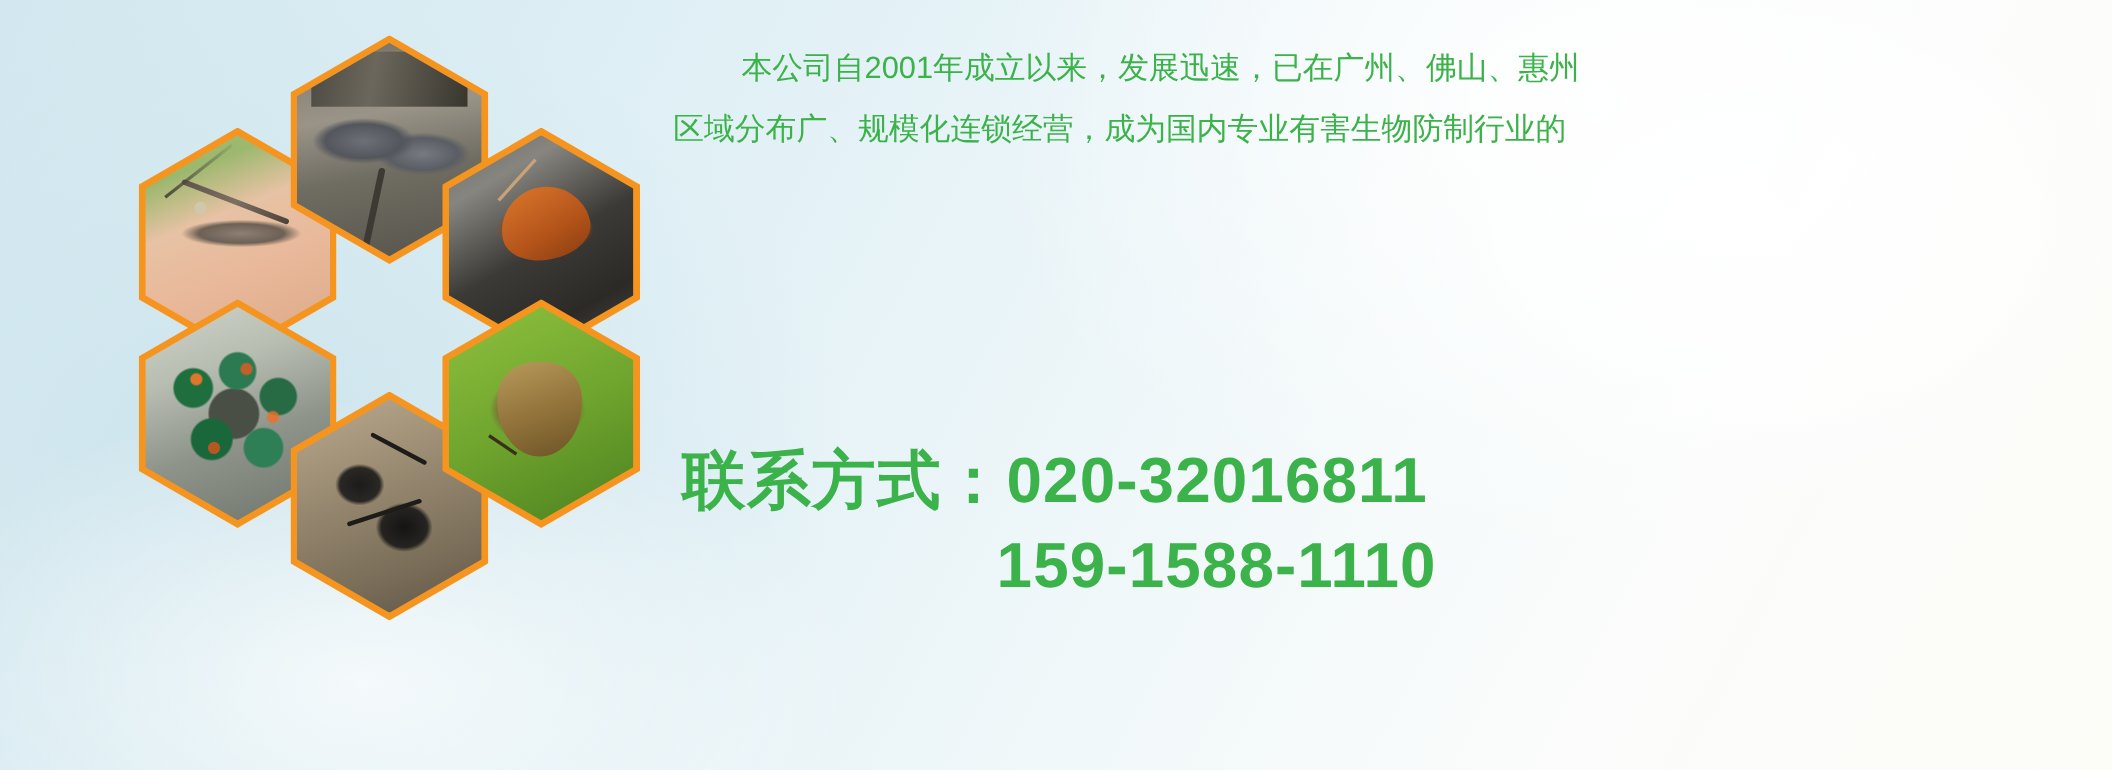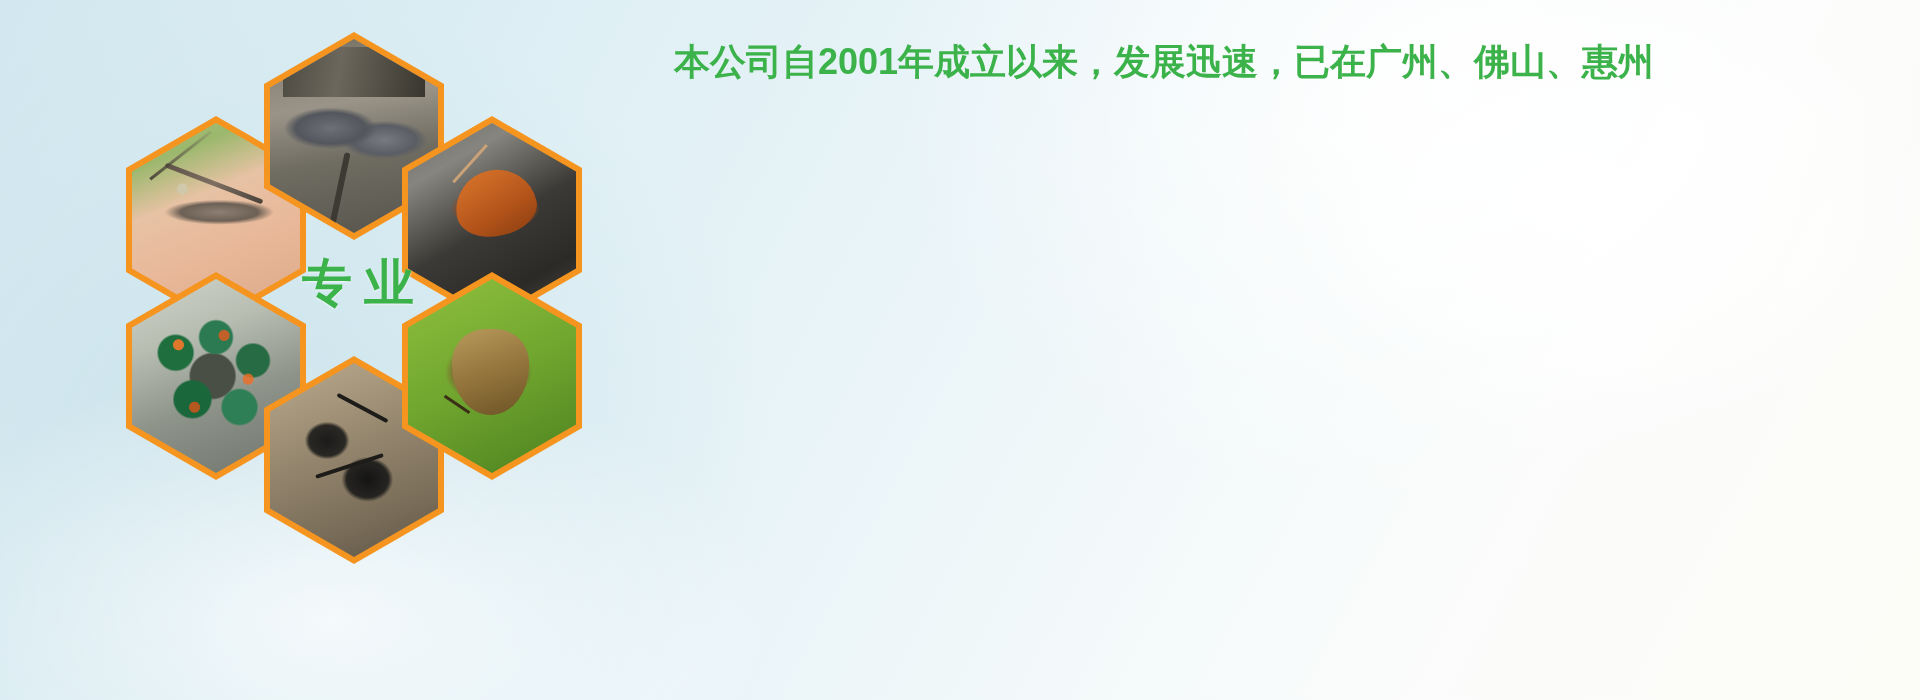--- a/index.html
+++ b/index.html
@@ -144,21 +144,21 @@
     color:#3bb24a;font-weight:bold;font-size:50px;letter-spacing:12px;
     text-indent:12px;line-height:1.18;
     text-shadow:0 1px 2px rgba(255,255,255,.7);
   }
 
   
   #copy{
     position:absolute;left:612px;top:34px;width:1270px;
   }
   .para-line{
-    color:#3bb24a;font-size:36px;line-height:55px;font-weight:bold;
+    color:#3bb24a;font-size:28px;line-height:55px;font-weight:normal;
     white-space:nowrap;letter-spacing:0px;
   }
   .para-line.indent{padding-left:62px;}
 
   #contact{
     position:absolute;left:620px;top:398px;width:1290px;
   }
   .contact-line{
     color:#3bb24a;font-size:58px;line-height:78px;font-weight:bold;
     white-space:nowrap;letter-spacing:1px;
@@ -205,24 +205,26 @@
       </div>
     </div>
 
     <div class="hex" style="left:322px;top:264px;">
       <div class="inner">
         <div class="photo ph-stinkbug"></div>
       </div>
     </div>
 
     <div id="hex-center-label">
-      <span>专业</span>
     </div>
   </div>
 
   <div id="copy">
     <div class="para-line indent">本公司自2001年成立以来，发展迅速，已在广州、佛山、惠州</div>
+    <div class="para-line">区域分布广、规模化连锁经营，成为国内专业有害生物防制行业的</div>
   </div>
 
   <div id="contact">
+    <div class="contact-line">联系方式：020-32016811</div>
+    <div class="contact-line second">159-1588-1110</div>
   </div>
 
 </div>
 
 </body></html>

